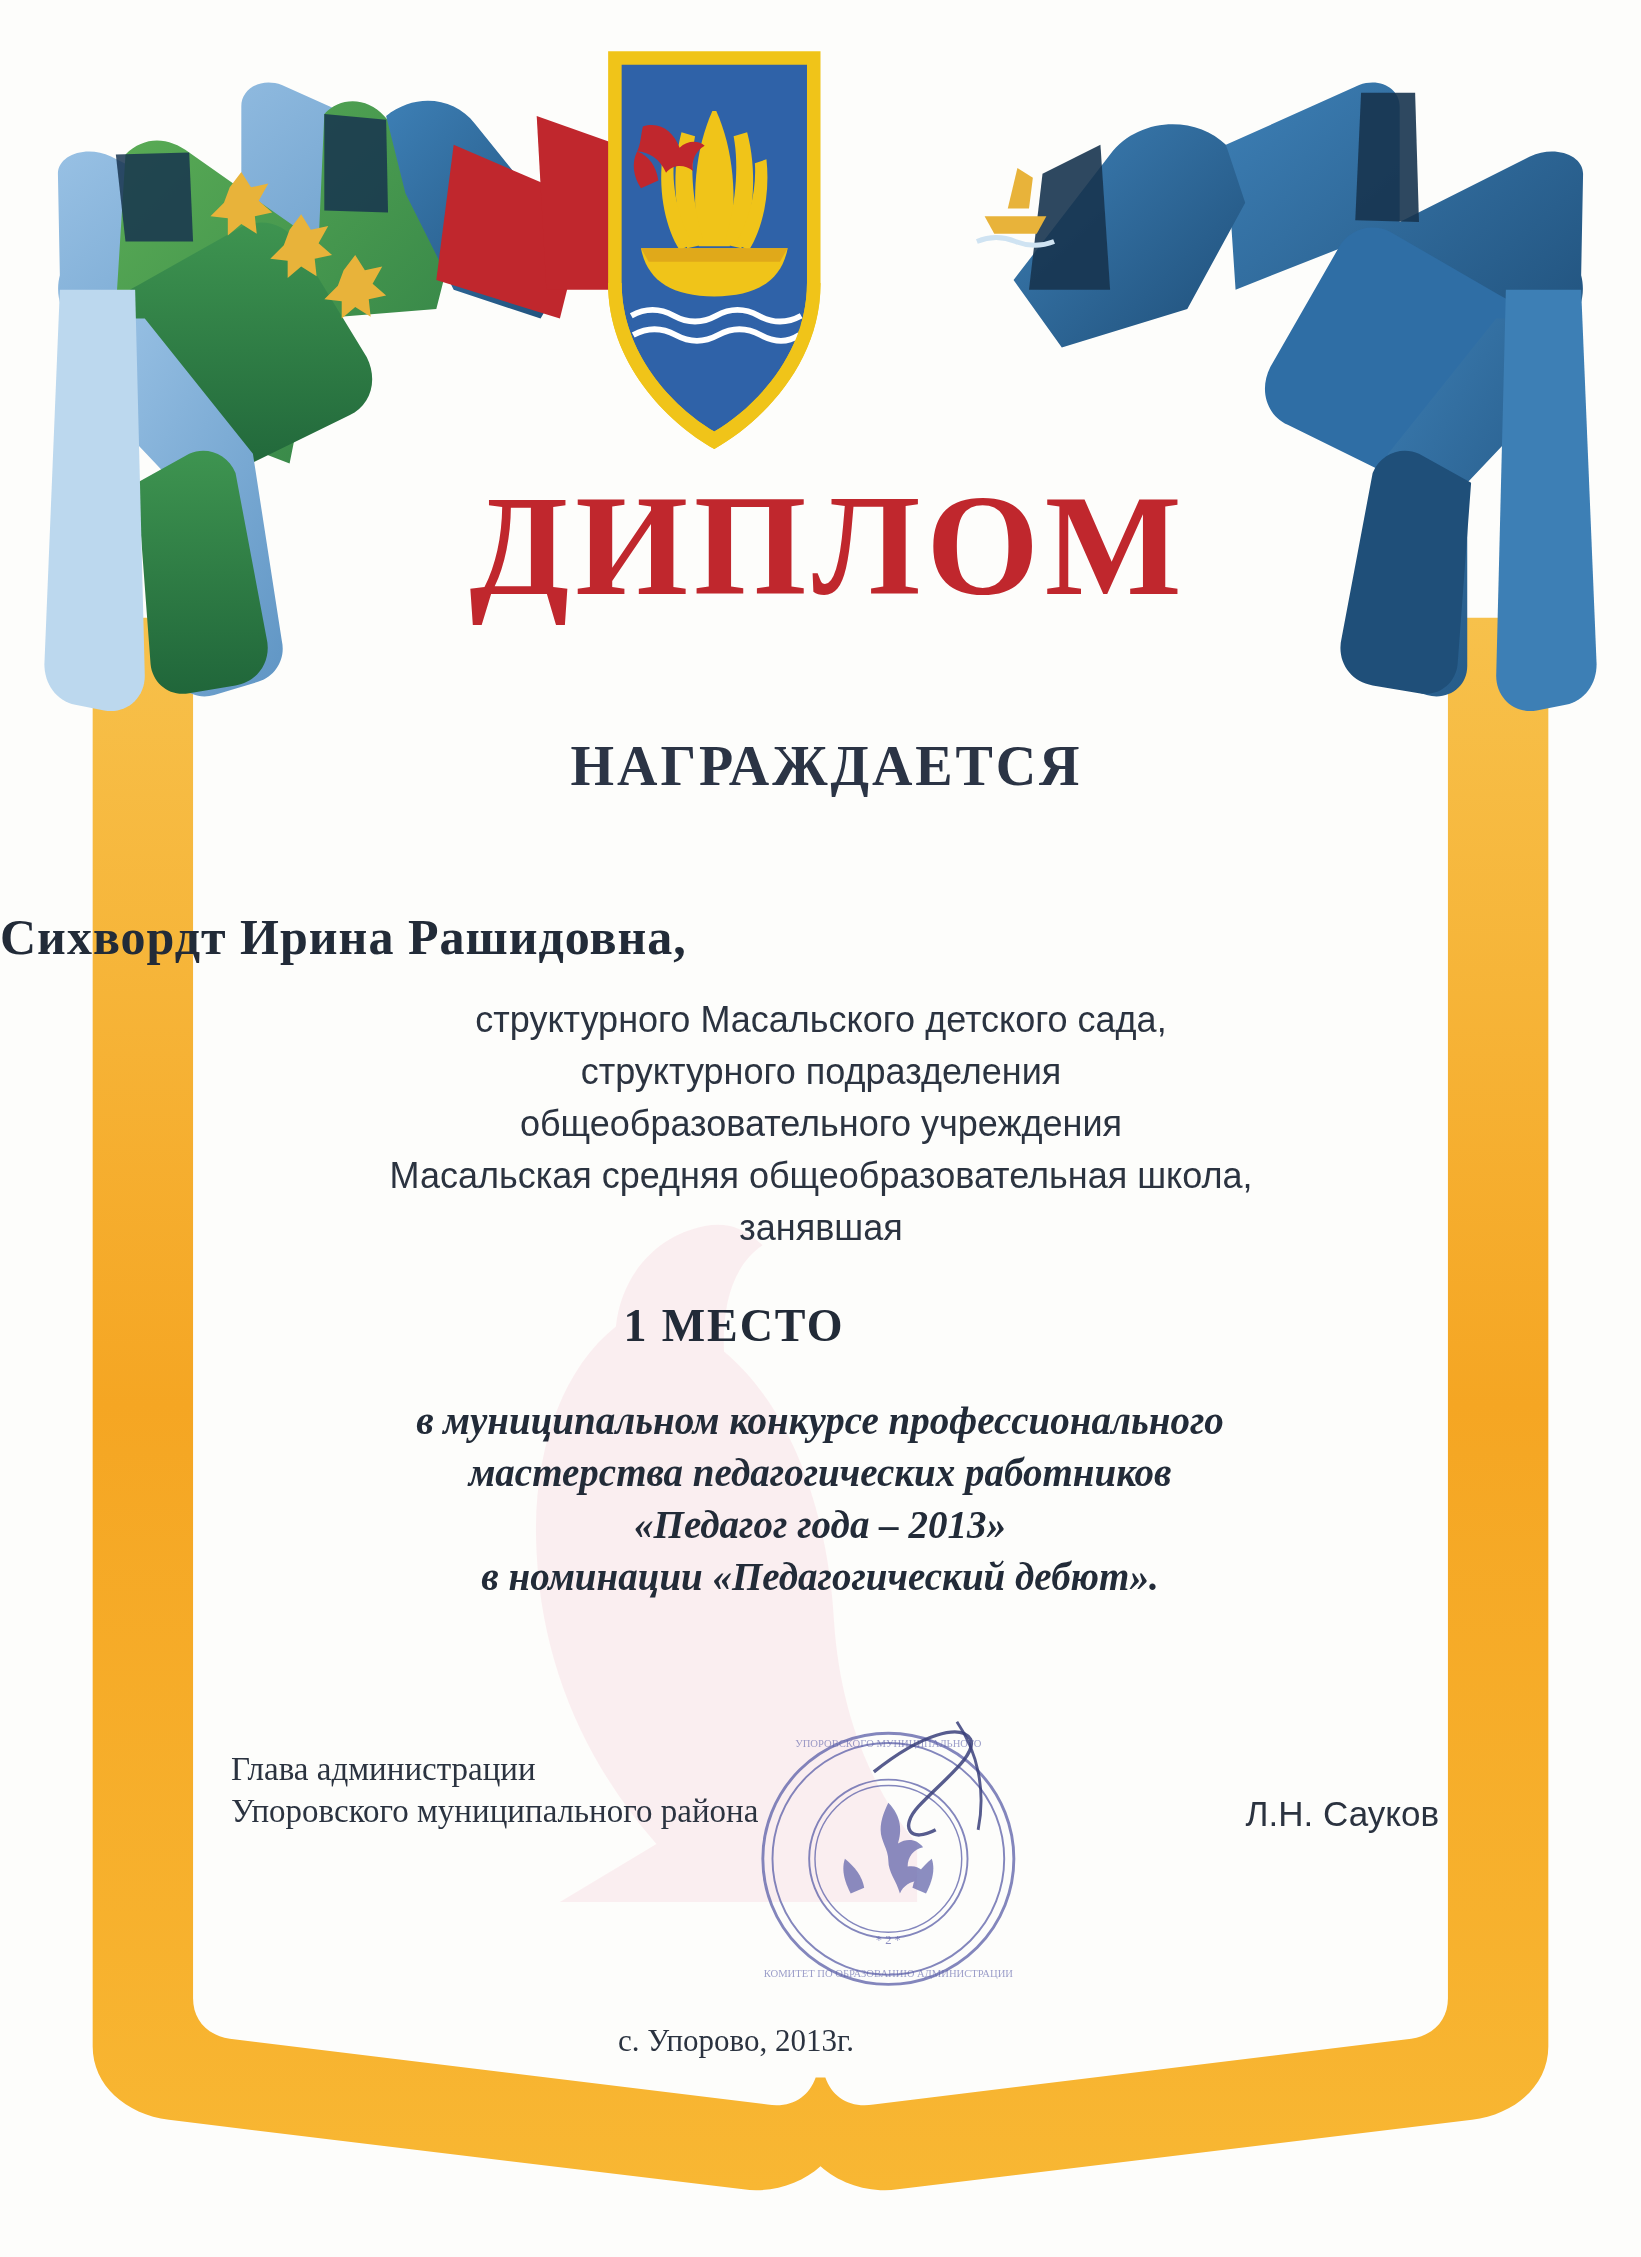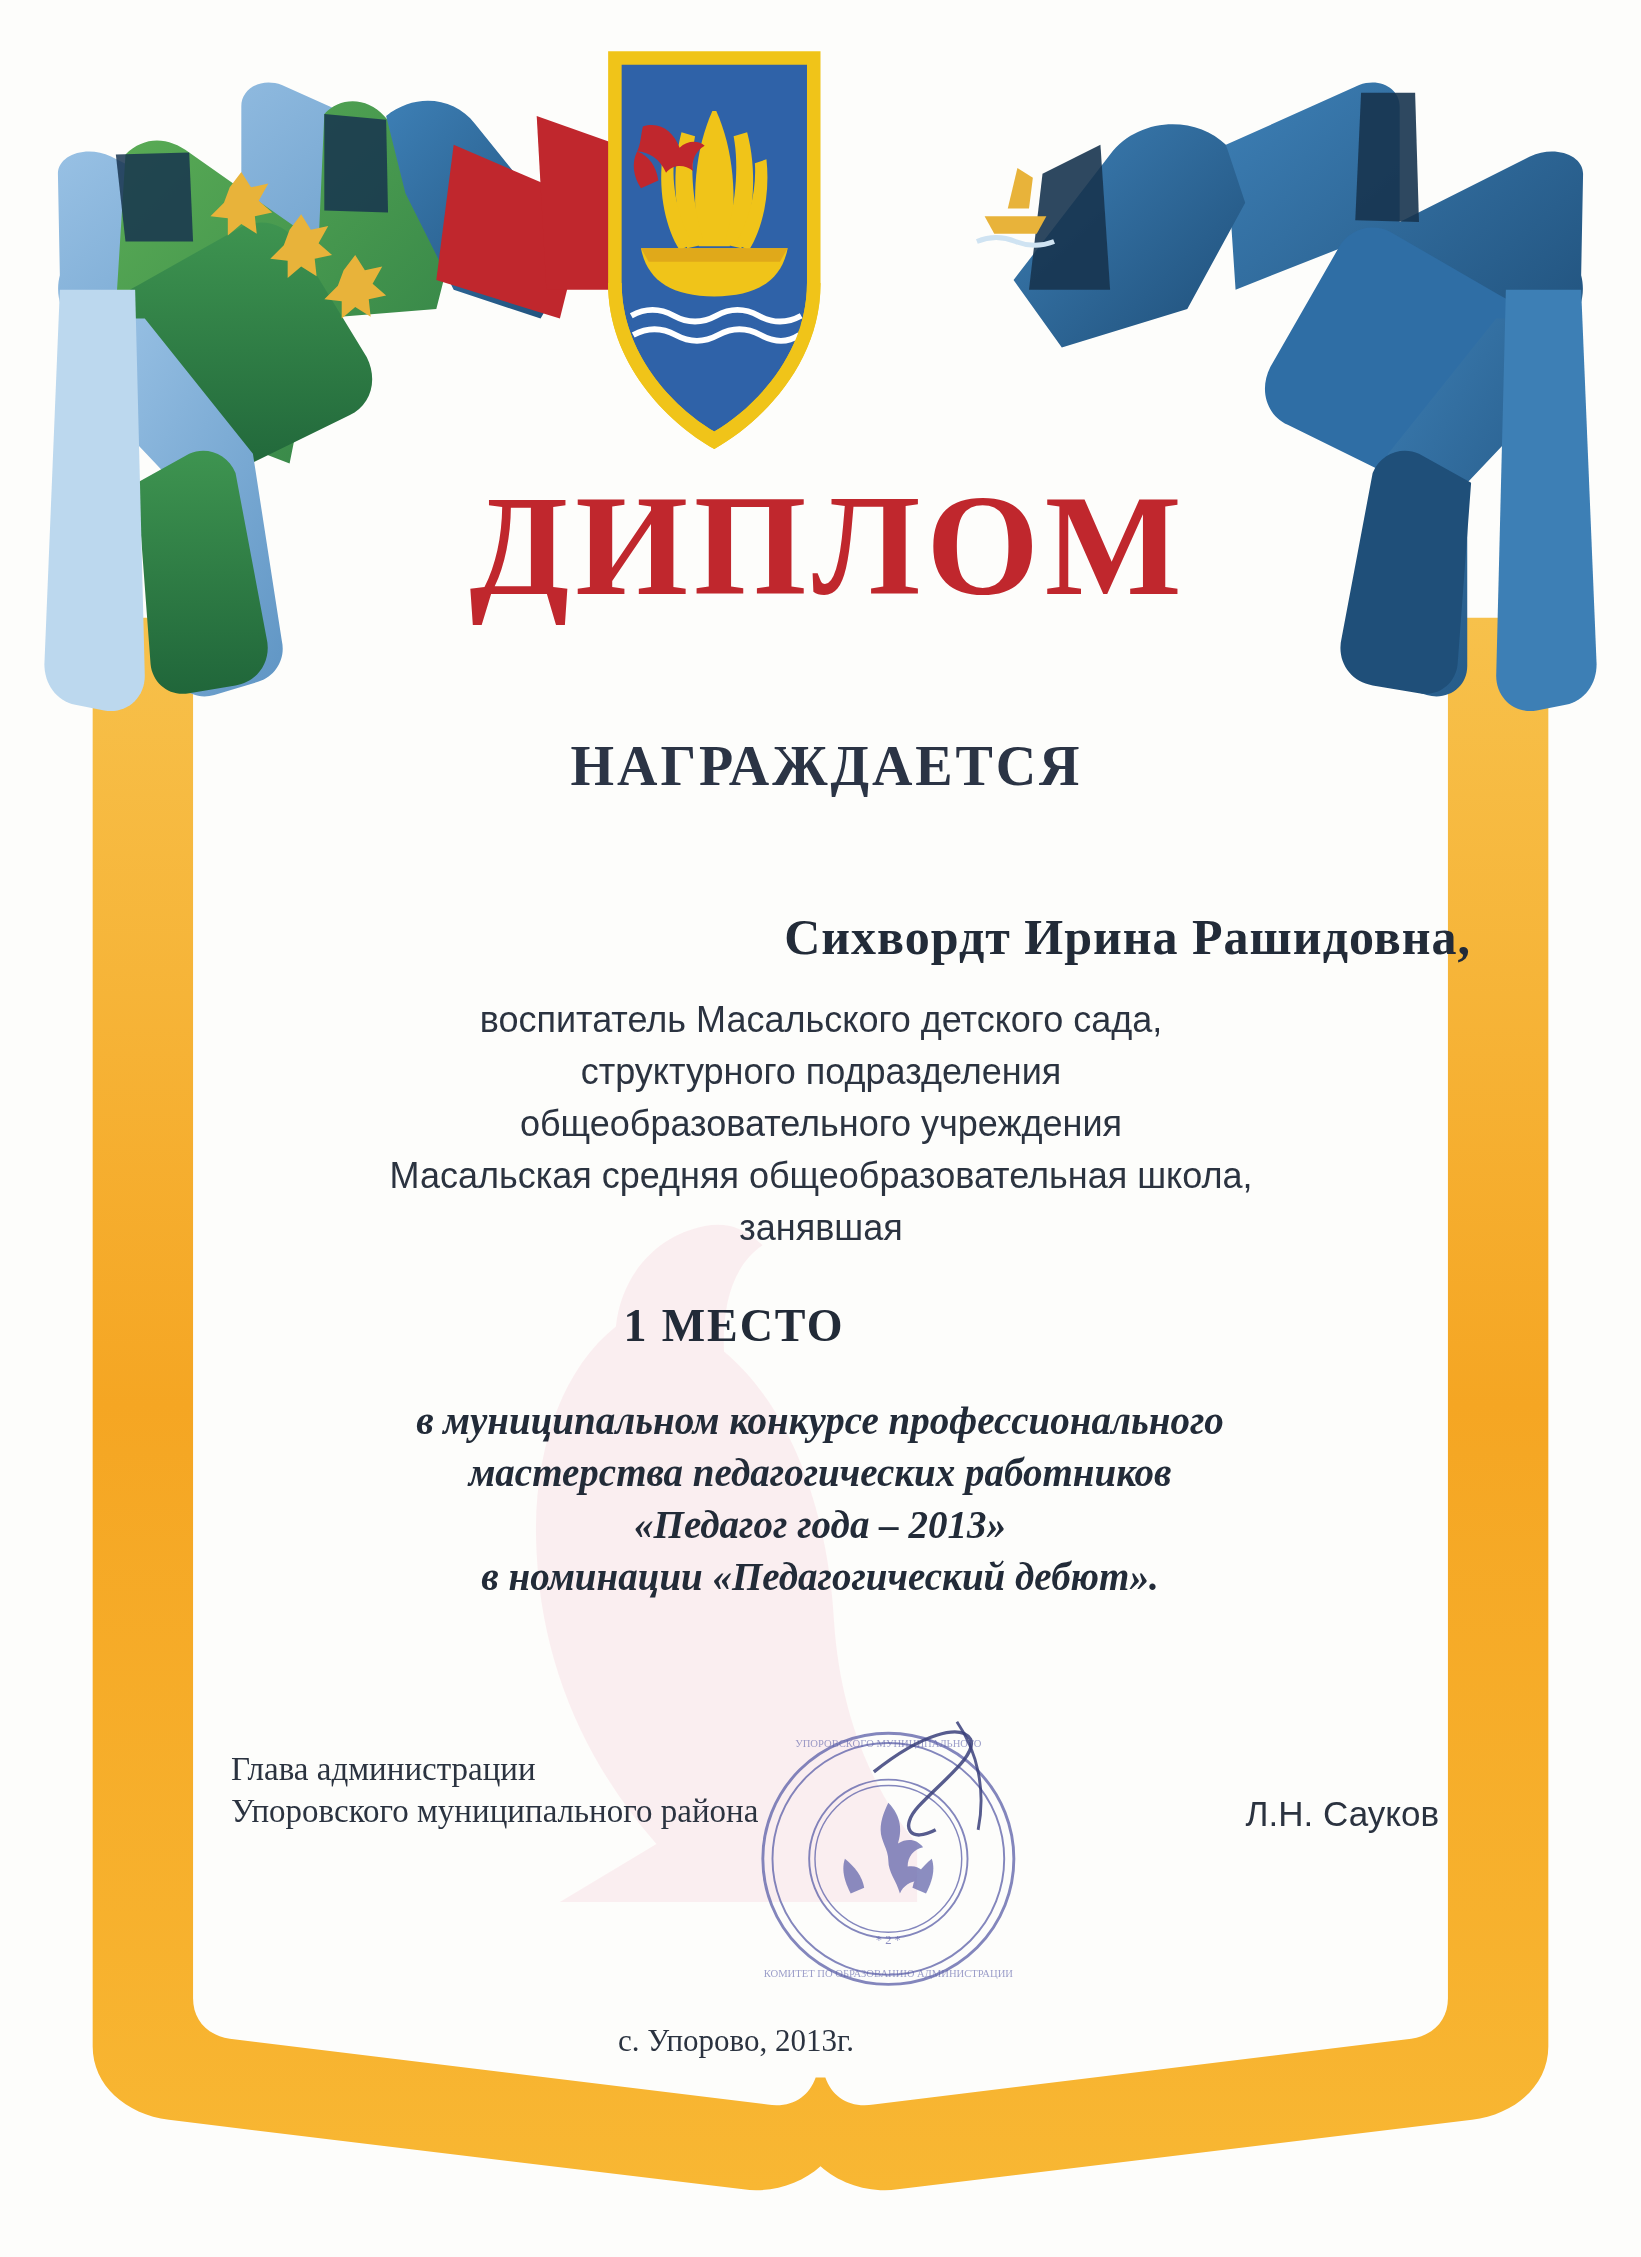--- a/index.html
+++ b/index.html
@@ -67,27 +67,26 @@
     color: #2b3445;
     letter-spacing: 2.9px;
     padding-left: 6px;
   }
 
   .recipient {
     position: absolute;
     left: 0;
     top: 908px;
     width: 1426px;
-    text-align: right;
+    text-align: left;
     font-family: "Liberation Serif", serif;
     font-size: 50px;
     font-weight: 700;
     color: #222b38;
     letter-spacing: 1px;
-    padding-left: 45px;
   }
 
   .desc {
     position: absolute;
     left: 174px;
     top: 994px;
     width: 1294px;
     text-align: center;
     font-family: "Liberation Sans", sans-serif;
     font-size: 36px;
@@ -312,21 +311,21 @@
     <path d="M300 60 C 250 70 214 110 208 164 C 150 210 120 300 126 400 C 132 520 180 620 250 700 L 150 760 L 520 760 L 520 700 C 470 640 440 560 434 470 C 428 360 392 250 320 190 C 318 140 330 100 360 80 C 340 60 320 56 300 60 Z" fill="#f3b5c6"></path>
   </svg>
 
   <div class="title-diplom">ДИПЛОМ</div>
 
   <div class="subtitle">НАГРАЖДАЕТСЯ</div>
 
   <div class="recipient">Сихвордт Ирина Рашидовна,</div>
 
   <div class="desc">
-    <div>воспитатель Масальского детского сада,</div>
+    <div>структурного Масальского детского сада,</div>
     <div>структурного  подразделения</div>
     <div>общеобразовательного учреждения</div>
     <div>Масальская средняя общеобразовательная школа,</div>
     <div>занявшая</div>
   </div>
 
   <div class="place">1 МЕСТО</div>
 
   <div class="competition">
     <div>в муниципальном конкурсе профессионального</div>

